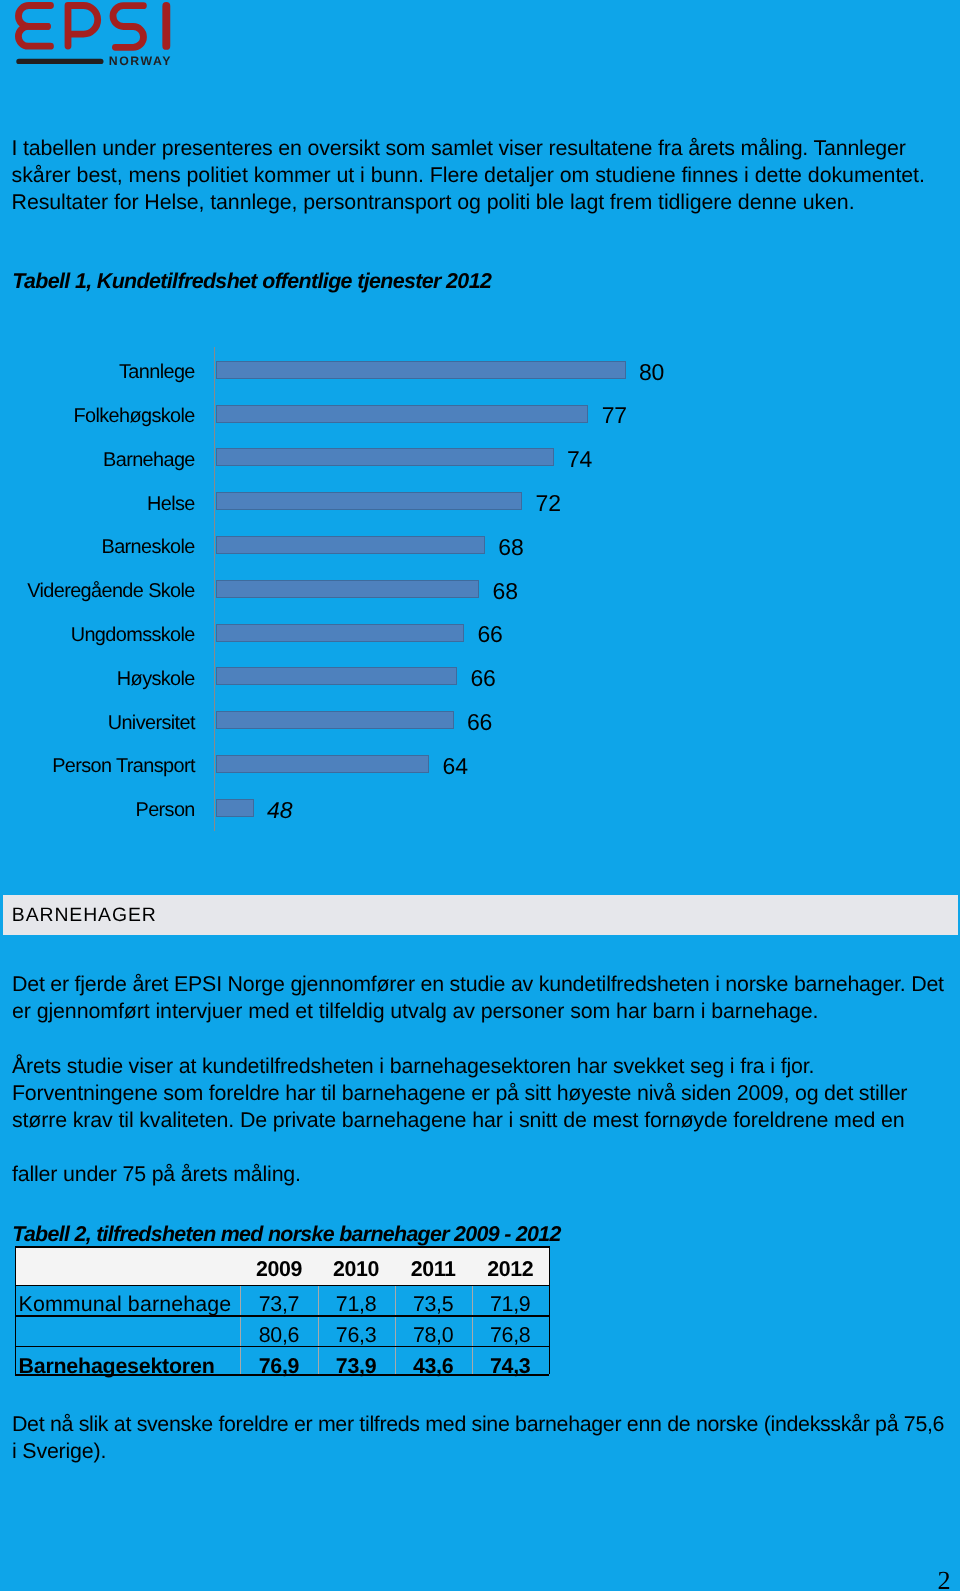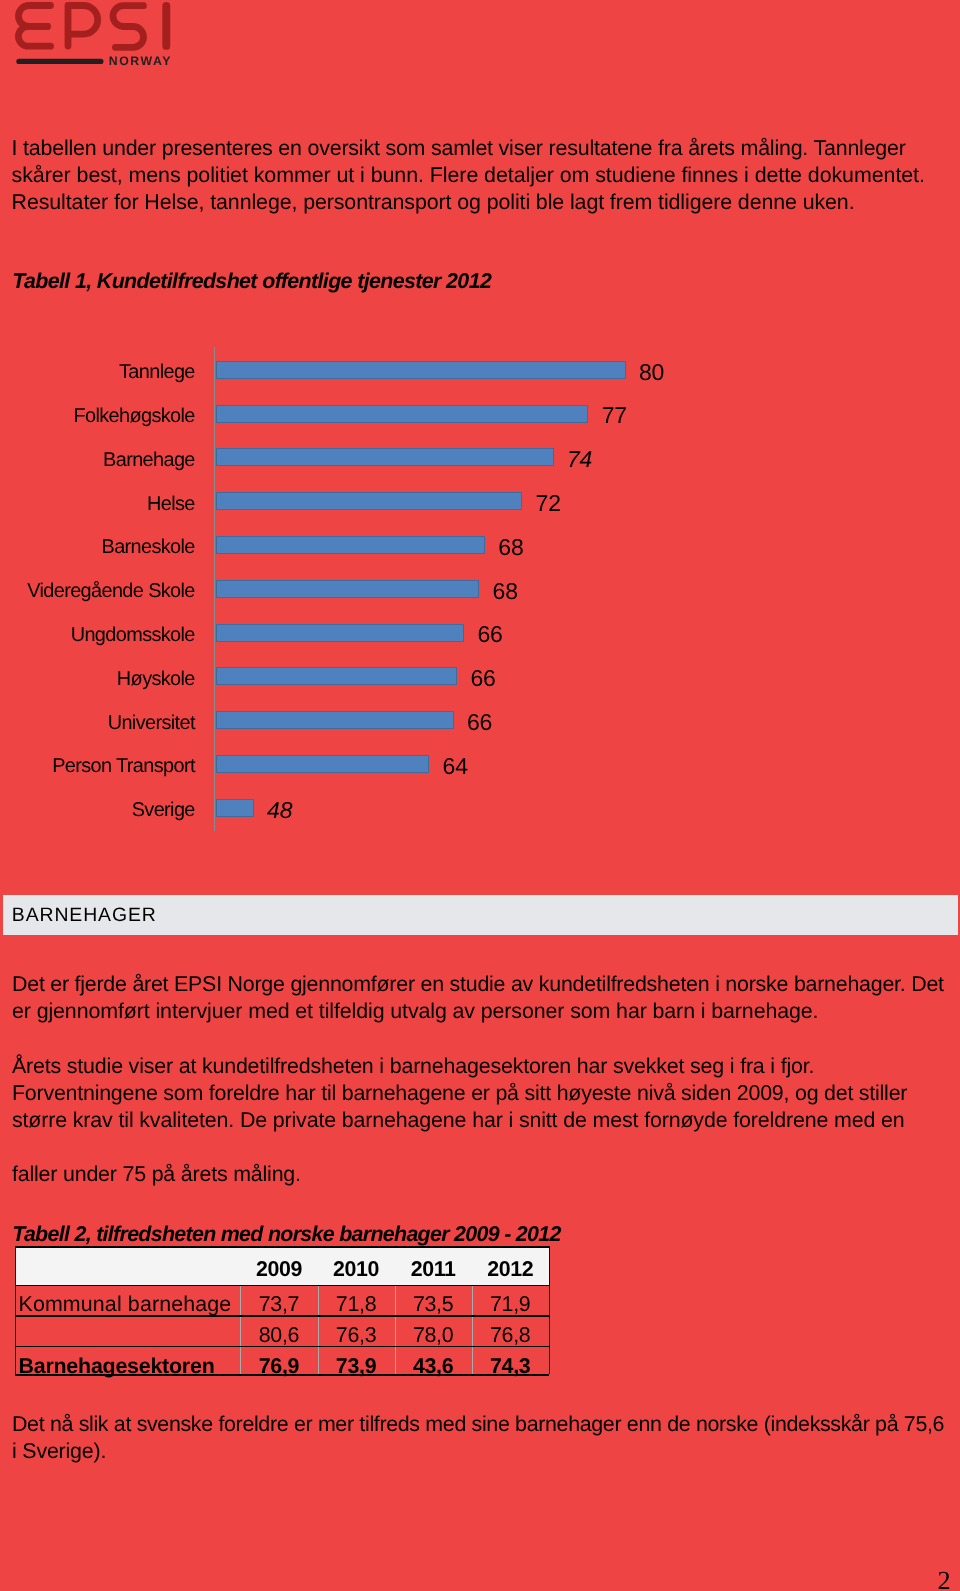--- a/index.html
+++ b/index.html
@@ -1,20 +1,20 @@
 <!DOCTYPE html>
 <html><head>
 <meta charset="utf-8">
 <title>EPSI Norway – Kundetilfredshet offentlige tjenester 2012</title>
 <style>
   html,body{margin:0;padding:0;background:#ffffff;}
   body{width:960px;height:1591px;position:relative;overflow:hidden;
        font-family:"Liberation Sans",sans-serif;color:#000;
        -webkit-font-smoothing:antialiased;text-rendering:geometricPrecision;}
-  .page{position:absolute;left:0;top:0;width:960px;height:1591px;background:#ef4444;}
+  .page{position:absolute;left:0;top:0;width:960px;height:1591px;background:#0ea5e9;}
   .nw{white-space:nowrap;}
 
   
   #logo{position:absolute;left:0px;top:0px;width:200px;height:72px;}
   #logo-norway{position:absolute;left:108.8px;top:54.4px;
        font-size:12.3px;font-weight:bold;letter-spacing:1.54px;color:#231F20;white-space:nowrap;}
 
   
   #intro{position:absolute;left:11.6px;top:134.7px;
          font-size:21.4px;line-height:27.3px;letter-spacing:-0.15px;}
@@ -105,21 +105,21 @@
       <div class="bar-val" style="left: 638.9px;">80</div>
     </div>
     <div class="cat-row" style="top:59.50px">
       <div class="cat-label">Folkehøgskole</div>
       <div class="bar" style="width: 372.8px;"></div>
       <div class="bar-val" style="left: 601.7px;">77</div>
     </div>
     <div class="cat-row" style="top:103.30px">
       <div class="cat-label">Barnehage</div>
       <div class="bar" style="width: 338px;"></div>
-      <div class="bar-val" style="left: 566.9px; font-style: italic;">74</div>
+      <div class="bar-val" style="left: 566.9px;">74</div>
     </div>
     <div class="cat-row" style="top:147.10px">
       <div class="cat-label">Helse</div>
       <div class="bar" style="width: 306.6px;"></div>
       <div class="bar-val" style="left: 535.5px;">72</div>
     </div>
     <div class="cat-row" style="top:190.90px">
       <div class="cat-label">Barneskole</div>
       <div class="bar" style="width: 269.4px;"></div>
       <div class="bar-val" style="left: 498.3px;">68</div>
@@ -143,21 +143,21 @@
       <div class="cat-label">Universitet</div>
       <div class="bar" style="width: 238px;"></div>
       <div class="bar-val" style="left: 466.9px;">66</div>
     </div>
     <div class="cat-row" style="top:409.90px">
       <div class="cat-label">Person Transport</div>
       <div class="bar" style="width: 213.6px;"></div>
       <div class="bar-val" style="left: 442.5px;">64</div>
     </div>
     <div class="cat-row" style="top:453.70px">
-      <div class="cat-label">Sverige</div>
+      <div class="cat-label">Person</div>
       <div class="bar" style="width: 38.2px;"></div>
       <div class="bar-val" style="left: 267.1px; font-style: italic;">48</div>
     </div>
   </div>
 
   <div id="section-head">
     <span>BARNEHAGER</span>
   </div>
 
   <div id="body1">

